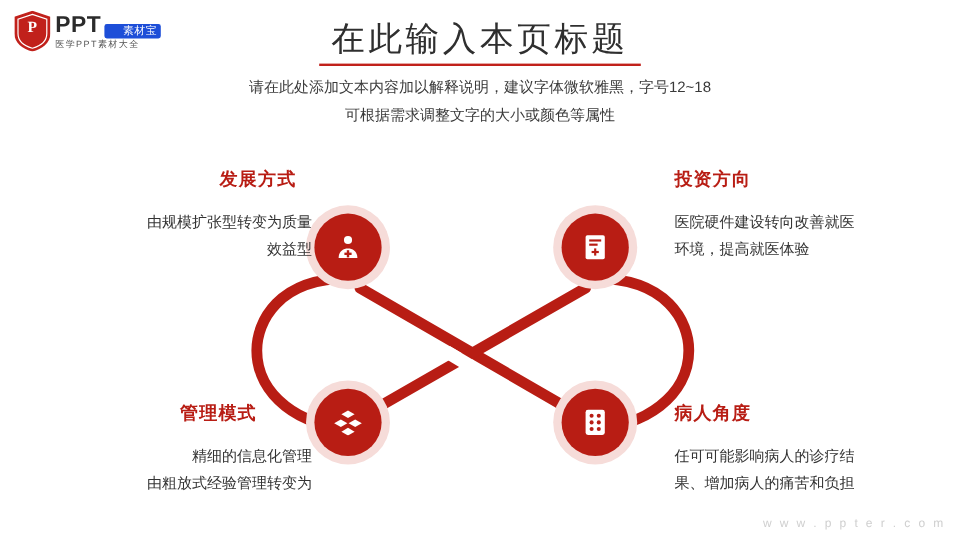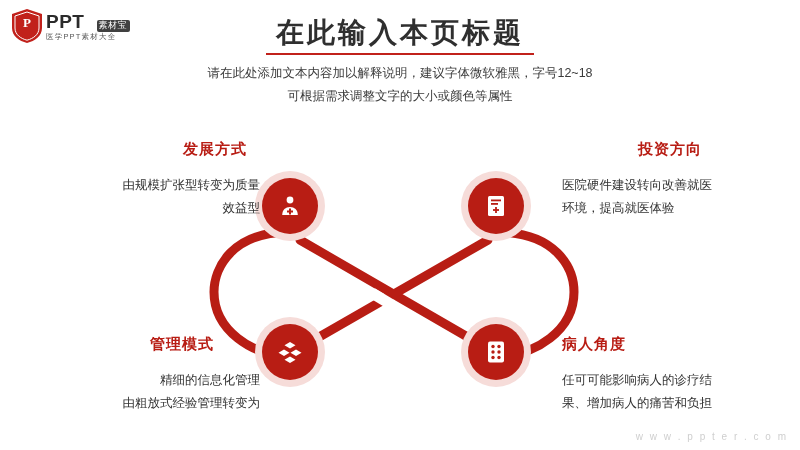--- a/index.html
+++ b/index.html
@@ -58,45 +58,45 @@
     align-items: flex-end;
   }
   .logo-ppt {
     font-size: 19px;
     font-weight: bold;
     color: #2b2b2b;
     letter-spacing: 0.5px;
     font-family: "Liberation Sans", sans-serif;
   }
   .logo-badge {
-    margin-left: 13px;
-    background: #404040;
+    margin-left: 3px;
+    background: #1d4ed8;
     color: #fff;
     font-size: 9px;
-    padding: 1px 3px 1px 1px;
+    padding: 1px 3px 1px 15px;
     border-radius: 2px;
     line-height: 1.1;
     letter-spacing: 0.5px;
   }
   .logo-sub {
     font-size: 7.5px;
     color: #555;
     letter-spacing: 1.2px;
     margin-top: 1px;
   }
 
   
   #title {
     position: absolute;
     top: 14px;
     left: 0;
     width: 800px;
     text-align: center;
     font-size: 28px;
-    font-weight: bold;
+    font-weight: normal;
     color: #2f2f2f;
     letter-spacing: 3px;
     font-family: "Liberation Sans", sans-serif;
   }
   #title-underline {
     position: absolute;
     top: 53px;
     left: 266px;
     width: 268px;
     height: 2px;
@@ -147,21 +147,21 @@
     color: #333333;
     line-height: 1.8;
     white-space: nowrap;
   }
   .label-right { text-align: right; }
   .label-left  { text-align: left; }
 
   #head-dev  { left: 147px; top: 140px; width: 100px; text-align: right; }
   #body-dev  { left: 55px;  top: 174px; width: 205px; text-align: right; }
 
-  #head-inv  { left: 562px; top: 140px; width: 140px; text-align: right; }
+  #head-inv  { left: 562px; top: 140px; width: 140px; text-align: left; }
   #body-inv  { left: 562px; top: 174px; width: 230px; text-align: left; }
 
   #head-mgmt { left: 150px; top: 335px; width: 110px; text-align: left; }
   #body-mgmt { left: 55px;  top: 369px; width: 205px; text-align: right; }
 
   #head-pat  { left: 562px; top: 335px; width: 140px; text-align: left; }
   #body-pat  { left: 562px; top: 369px; width: 235px; text-align: left; }
 
   
   #watermark {

